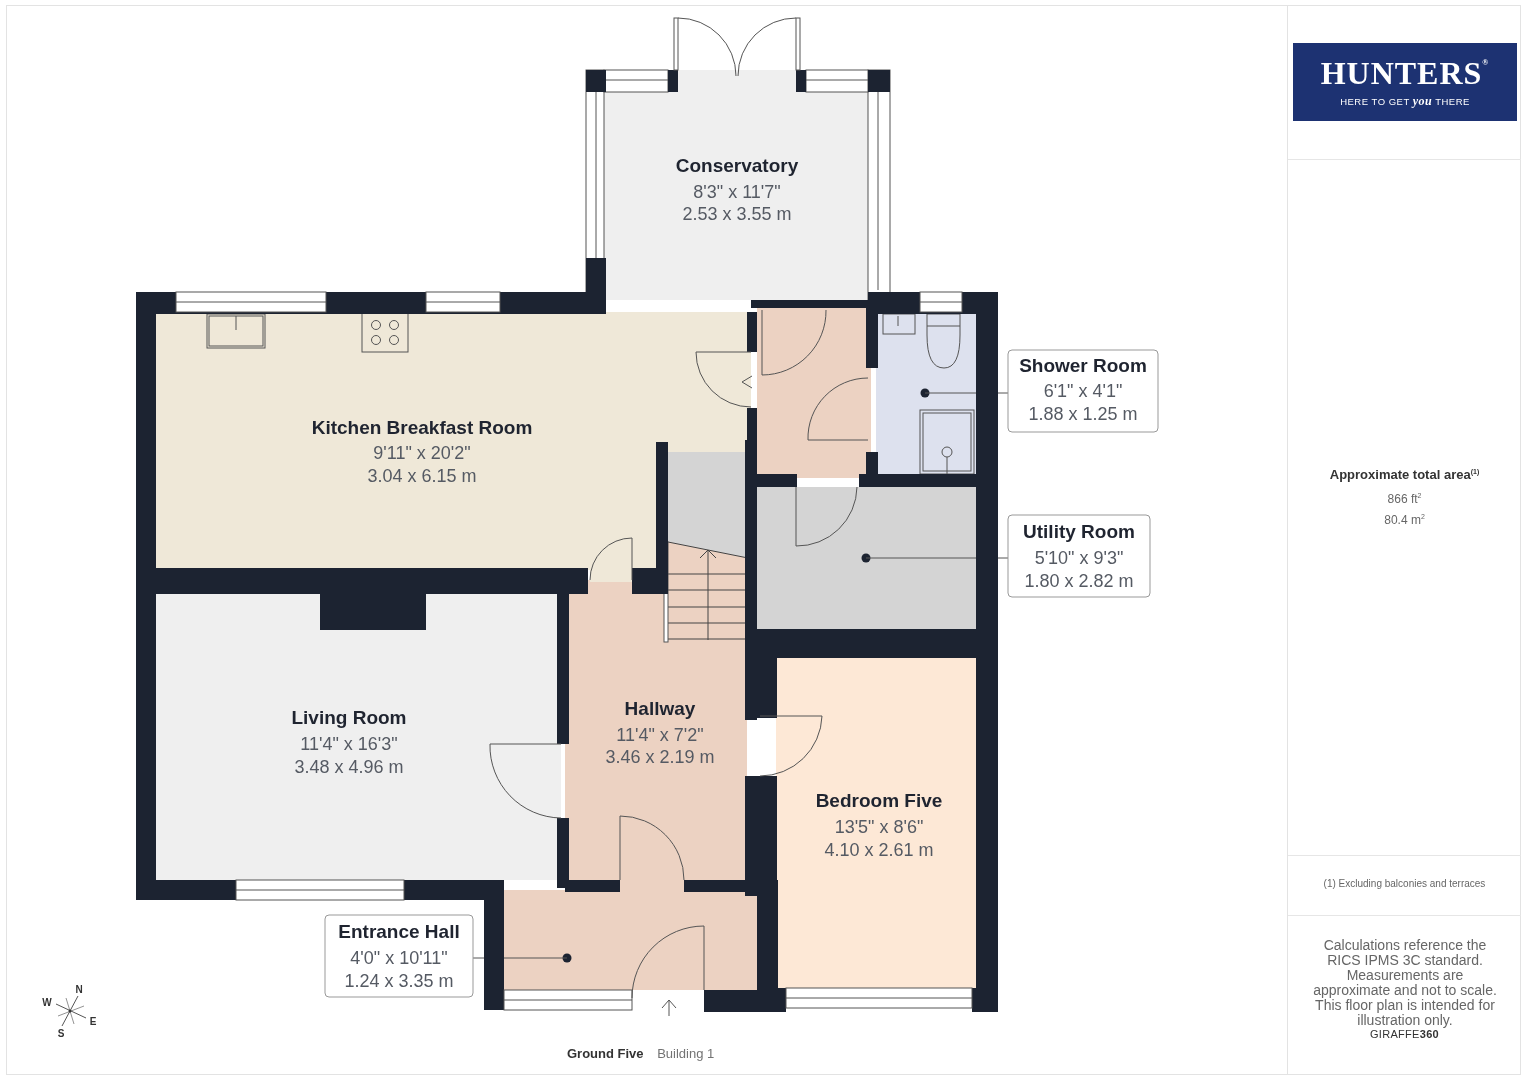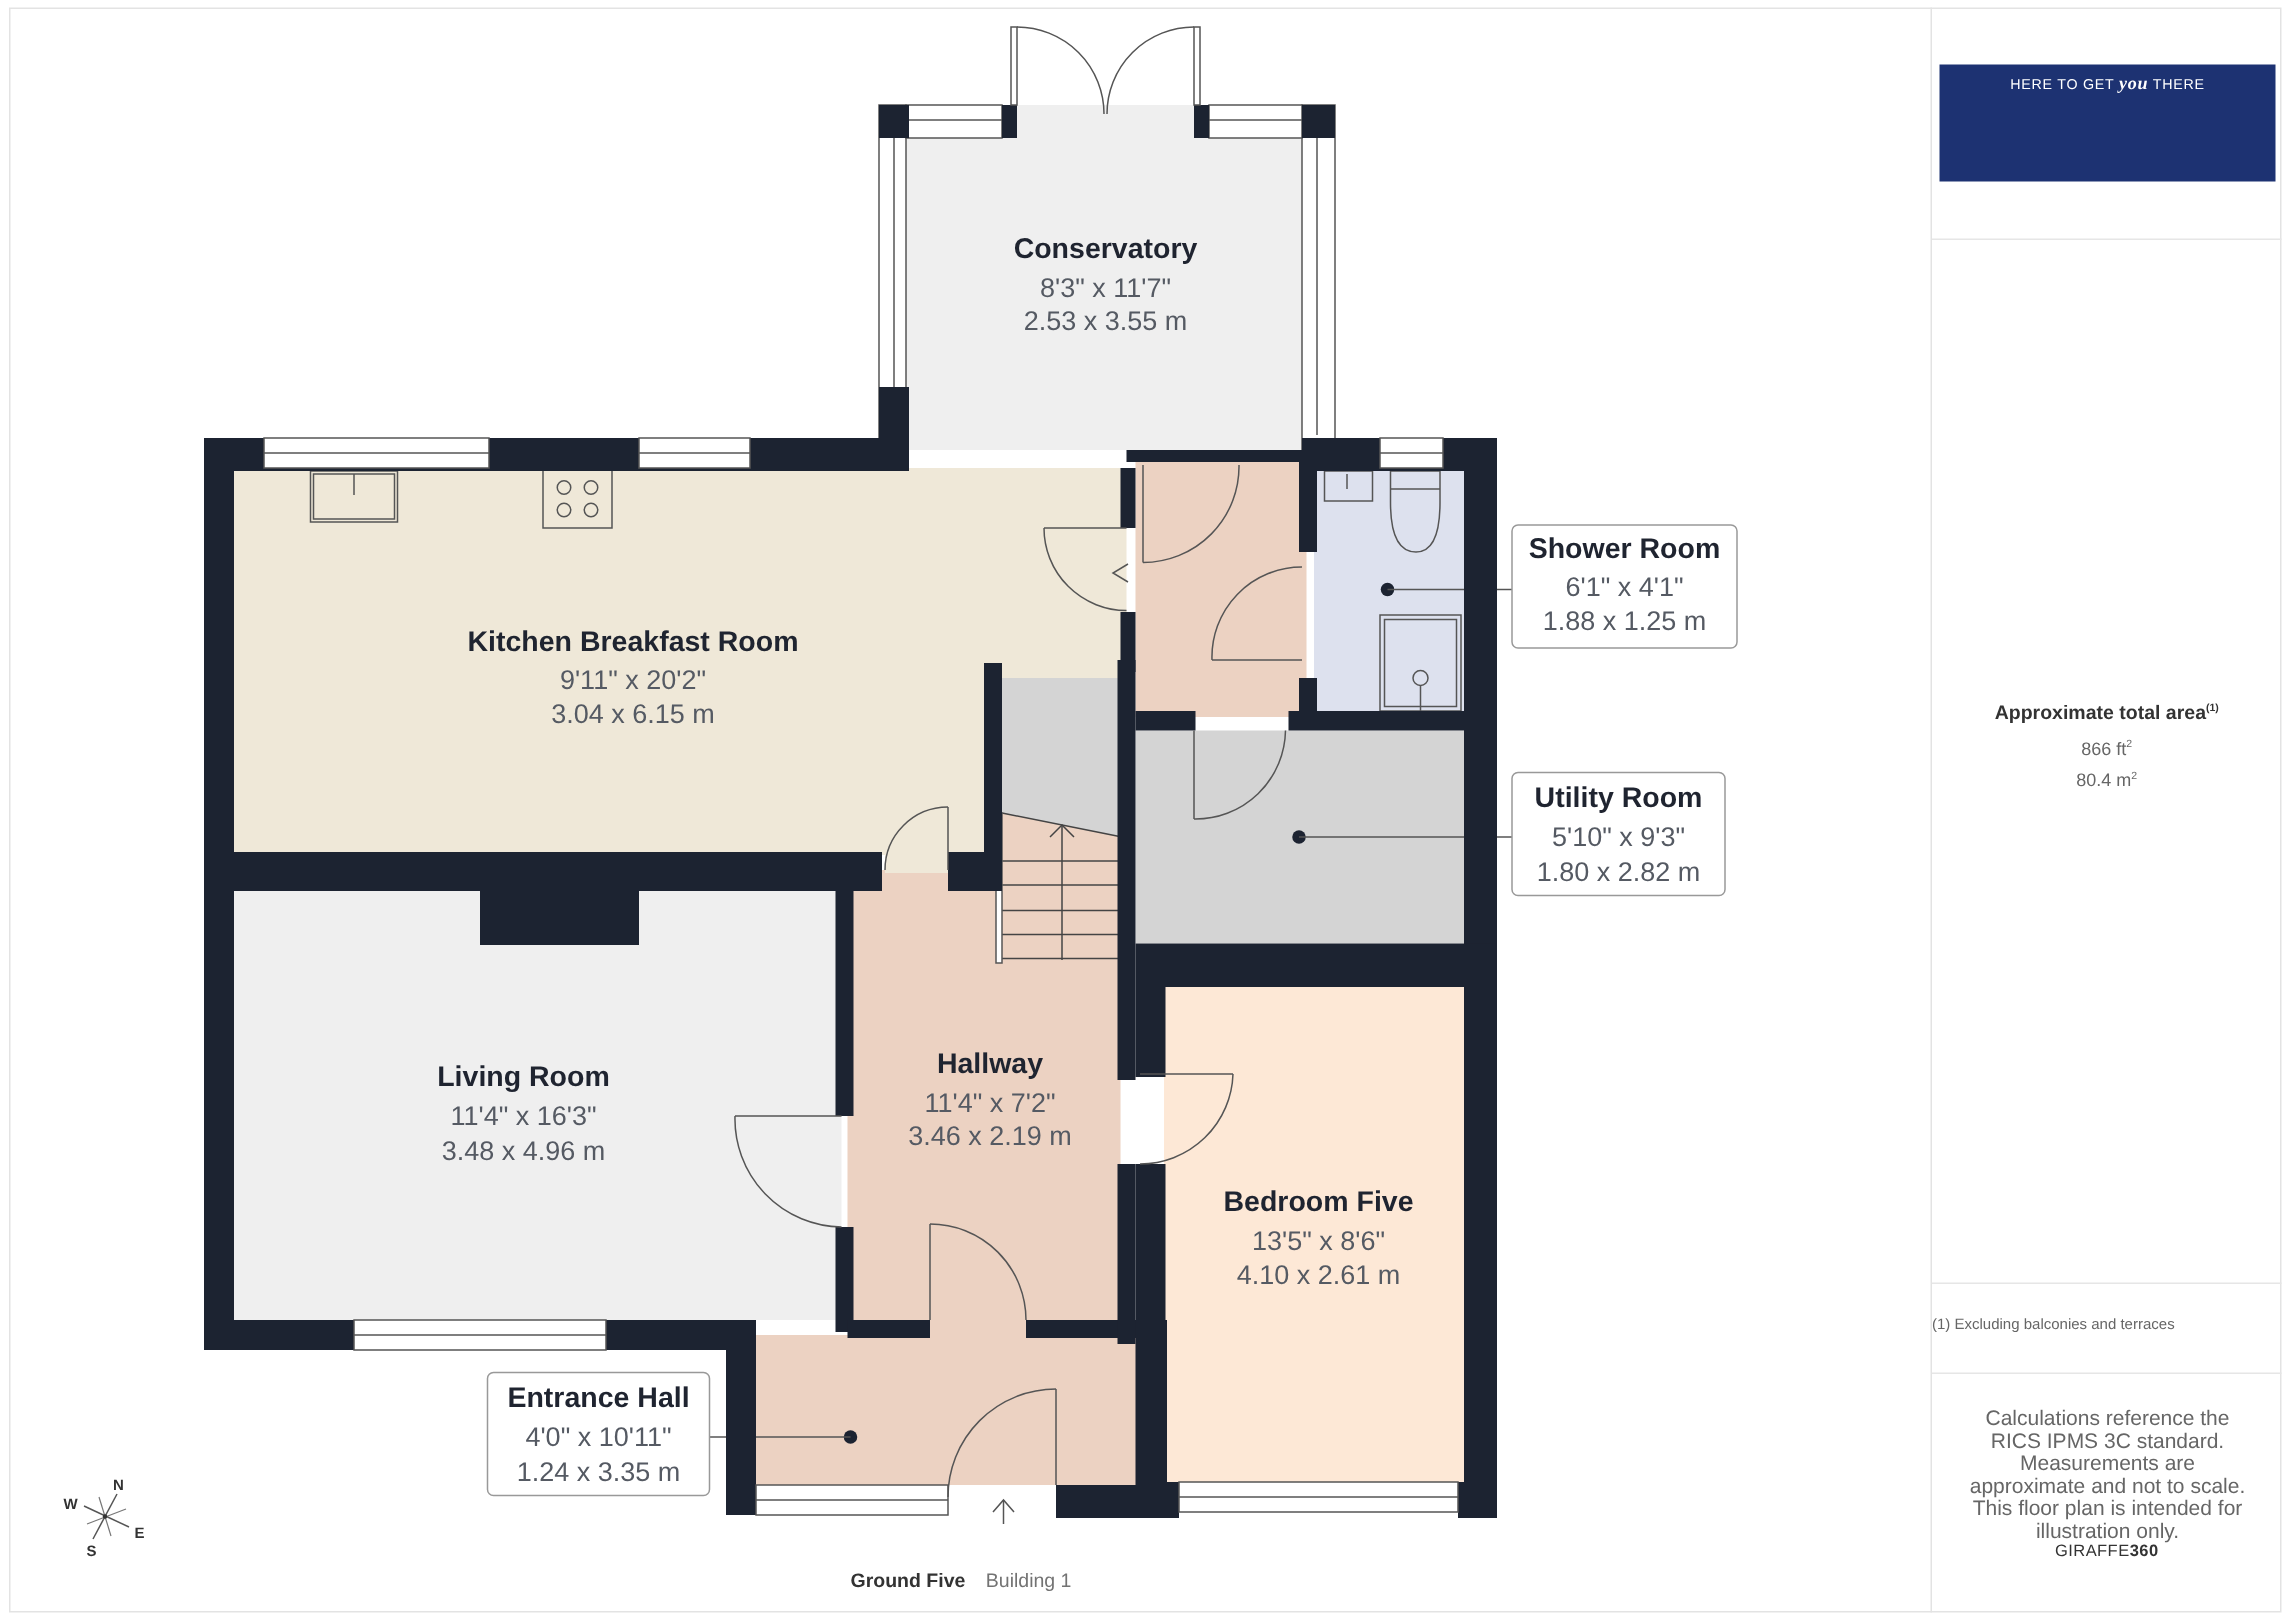--- a/index.html
+++ b/index.html
@@ -10,21 +10,21 @@
   .side-sec { position: absolute; left: 0; width: 100%; box-sizing: border-box; border-bottom: 1px solid #e6e6e6; }
   .logo { position: absolute; left: 5px; top: 38px; width: 224px; height: 78px; background: #1d3272; color: #fff; text-align: center; }
   .logo-word { font-family: "Liberation Serif", "DejaVu Serif", serif; font-weight: bold; font-size: 32px; letter-spacing: 1px; line-height: 1; padding-top: 14px; }
   .logo-word sup { font-size: 8px; vertical-align: top; position: relative; top: 2px; }
   .logo-tag { font-size: 9.5px; letter-spacing: 0.5px; margin-top: 5px; }
   .logo-tag i { font-family: "Liberation Serif", serif; font-weight: bold; font-size: 12px; }
   .area-title { position: absolute; top: 462px; width: 100%; text-align: center; font-size: 13px; font-weight: bold; color: #333; }
   .area-title sup { font-size: 7px; }
   .area-val { position: absolute; width: 100%; text-align: center; font-size: 12px; color: #666; }
   .area-val sup { font-size: 7px; }
-  .footnote { position: absolute; top: 873px; width: 100%; font-size: 10px; color: #666; }
+  .footnote { position: absolute; top: 873px; width: 100%; text-align: center; font-size: 10px; color: #666; }
   .disclaimer { position: absolute; top: 933px; left: 22px; width: 190px; text-align: center; font-size: 14px; line-height: 15px; color: #666; }
   .brand { position: absolute; top: 1023px; width: 100%; text-align: center; font-size: 11px; color: #333; letter-spacing: 0.3px; }
   .brand b { font-weight: bold; }
   .floor-label { position: absolute; top: 1046px; left: 567px; font-size: 13px; color: #333; }
   .floor-label .fl { font-weight: bold; }
   .floor-label .bl { color: #737373; margin-left: 10px; }
   svg text { font-family: "Liberation Sans", "DejaVu Sans", sans-serif; }
   .rname { font-weight: bold; font-size: 19px; fill: #1f2430; }
   .rdim { font-size: 18px; fill: #555a63; }
   .lname { font-weight: bold; font-size: 19px; fill: #1f2430; }
@@ -296,20 +296,21 @@
 
   <div class="floor-label">
     <span class="fl">Ground Five</span>
     <span class="bl">Building 1</span>
   </div>
 </div>
 
 <div class="side">
   <div class="side-sec" style="top:0;height:155px;">
     <div class="logo">
+      <div class="logo-word"><span>HUNTERS</span><sup>®</sup></div>
       <div class="logo-tag">
         <span>HERE TO GET</span>
         <i>you</i>
         <span>THERE</span>
       </div>
     </div>
   </div>
 
   <div class="area-title">
     <span>Approximate total area</span><sup>(1)</sup>

